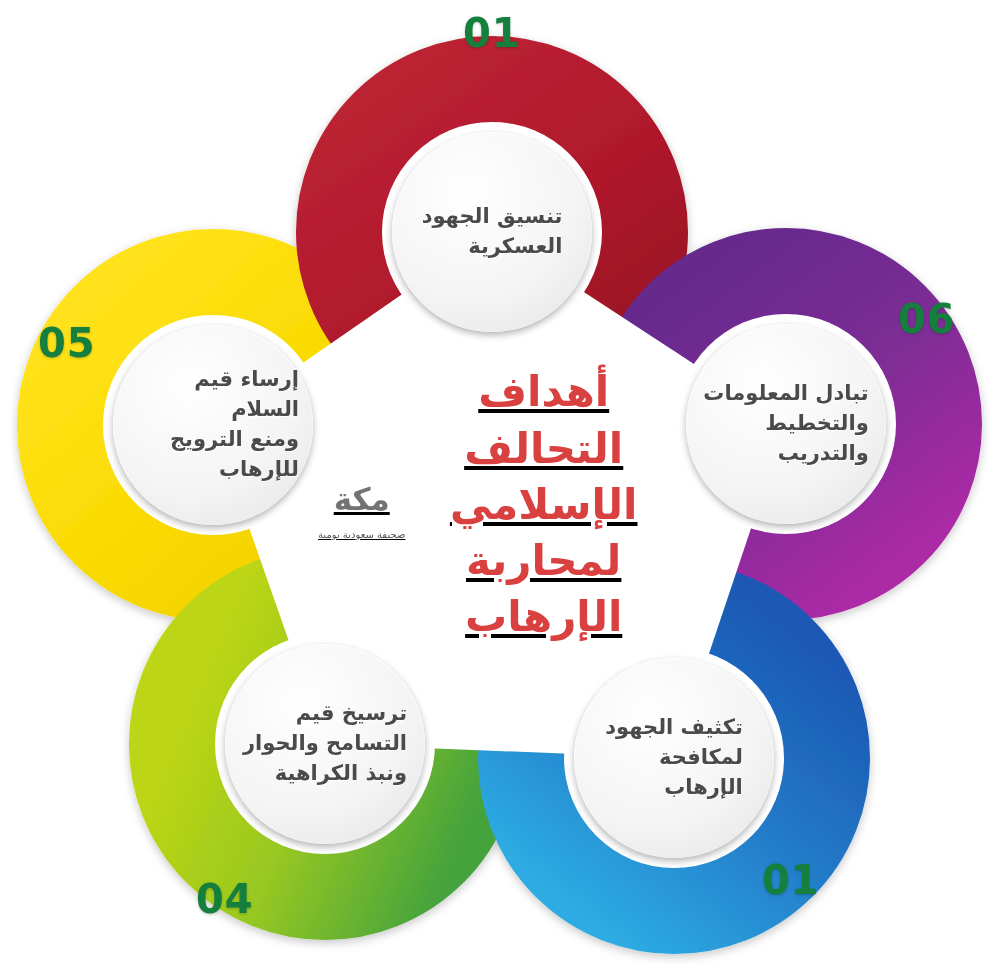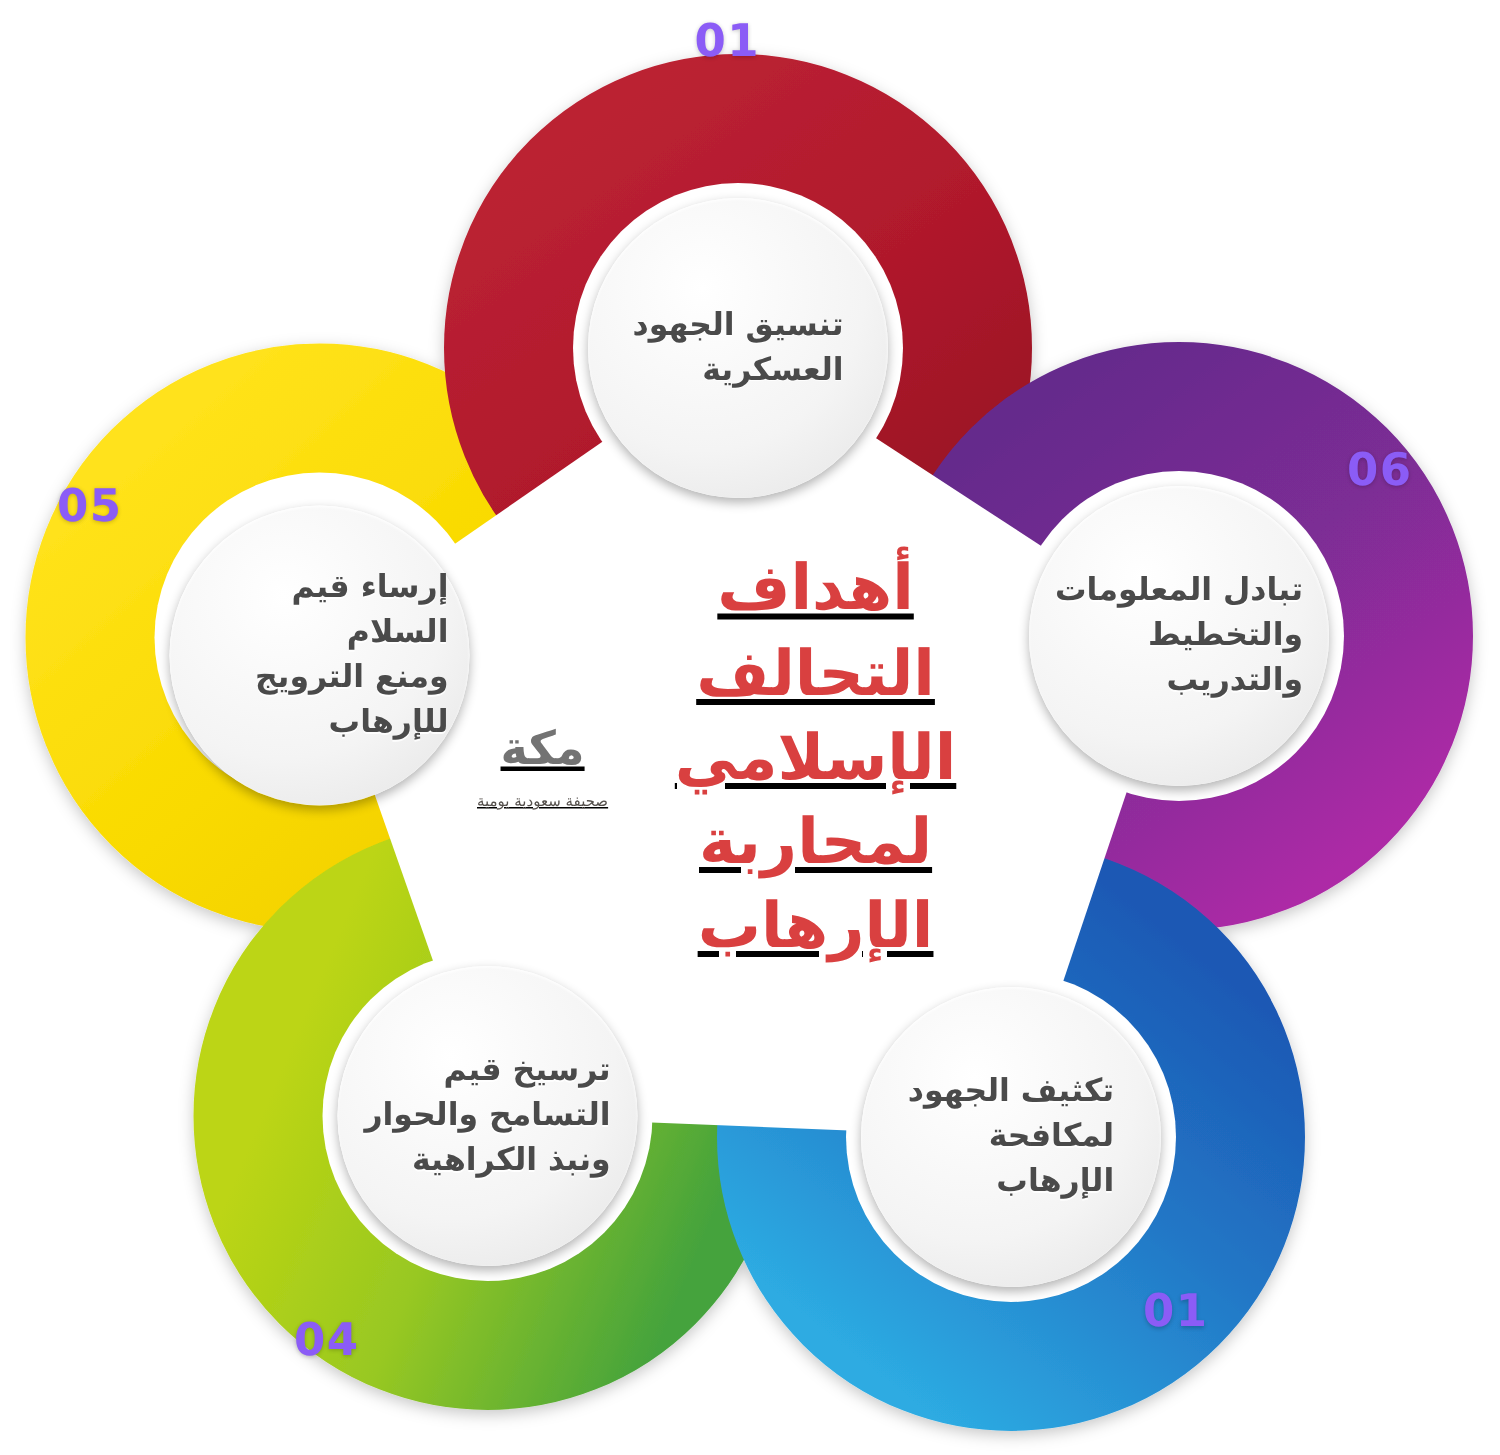--- a/index.html
+++ b/index.html
@@ -54,23 +54,23 @@
     padding: 0 14px;
     white-space: pre-line;
     letter-spacing: -0.3px;
   }
 
   
   .petal-number {
     position: absolute;
     font-family: "DejaVu Sans", "Liberation Sans", sans-serif;
     font-weight: bold;
-    font-size: 30px;
+    font-size: 40px;
     letter-spacing: 1px;
-    color: #8b5cf6;
+    color: #15803d;
     text-shadow: 0 1px 3px rgba(0,0,0,0.22);
     user-select: none;
   }
   .num-01 { left: 463px; top: 10px; }
   .num-02 { left: 898px; top: 296px; }
   .num-03 { left: 762px; top: 857px; }
   .num-04 { left: 196px; top: 876px; }
   .num-05 { left: 38px; top: 303px; margin-top: 17px; }
 
   
@@ -200,21 +200,21 @@
 لمكافحة
 الإرهاب</span>
   </div>
 
   <div class="petal bubble" style="left:225px; top:644px; width:200px; height:200px;">
     <span class="bubble-text">ترسيخ قيم
 التسامح والحوار
 ونبذ الكراهية</span>
   </div>
 
-  <div class="petal bubble" style="left:113px; top:337px; width:200px; height:200px;">
+  <div class="petal bubble" style="left:113px; top:325px; width:200px; height:200px;">
     <span class="bubble-text">إرساء قيم السلام
 ومنع الترويج
 للإرهاب</span>
   </div>
 
   <div class="petal-number num-01">01</div>
   <div class="petal-number num-02">06</div>
   <div class="petal-number num-03">01</div>
   <div class="petal-number num-04">04</div>
   <div class="petal-number num-05">05</div>

